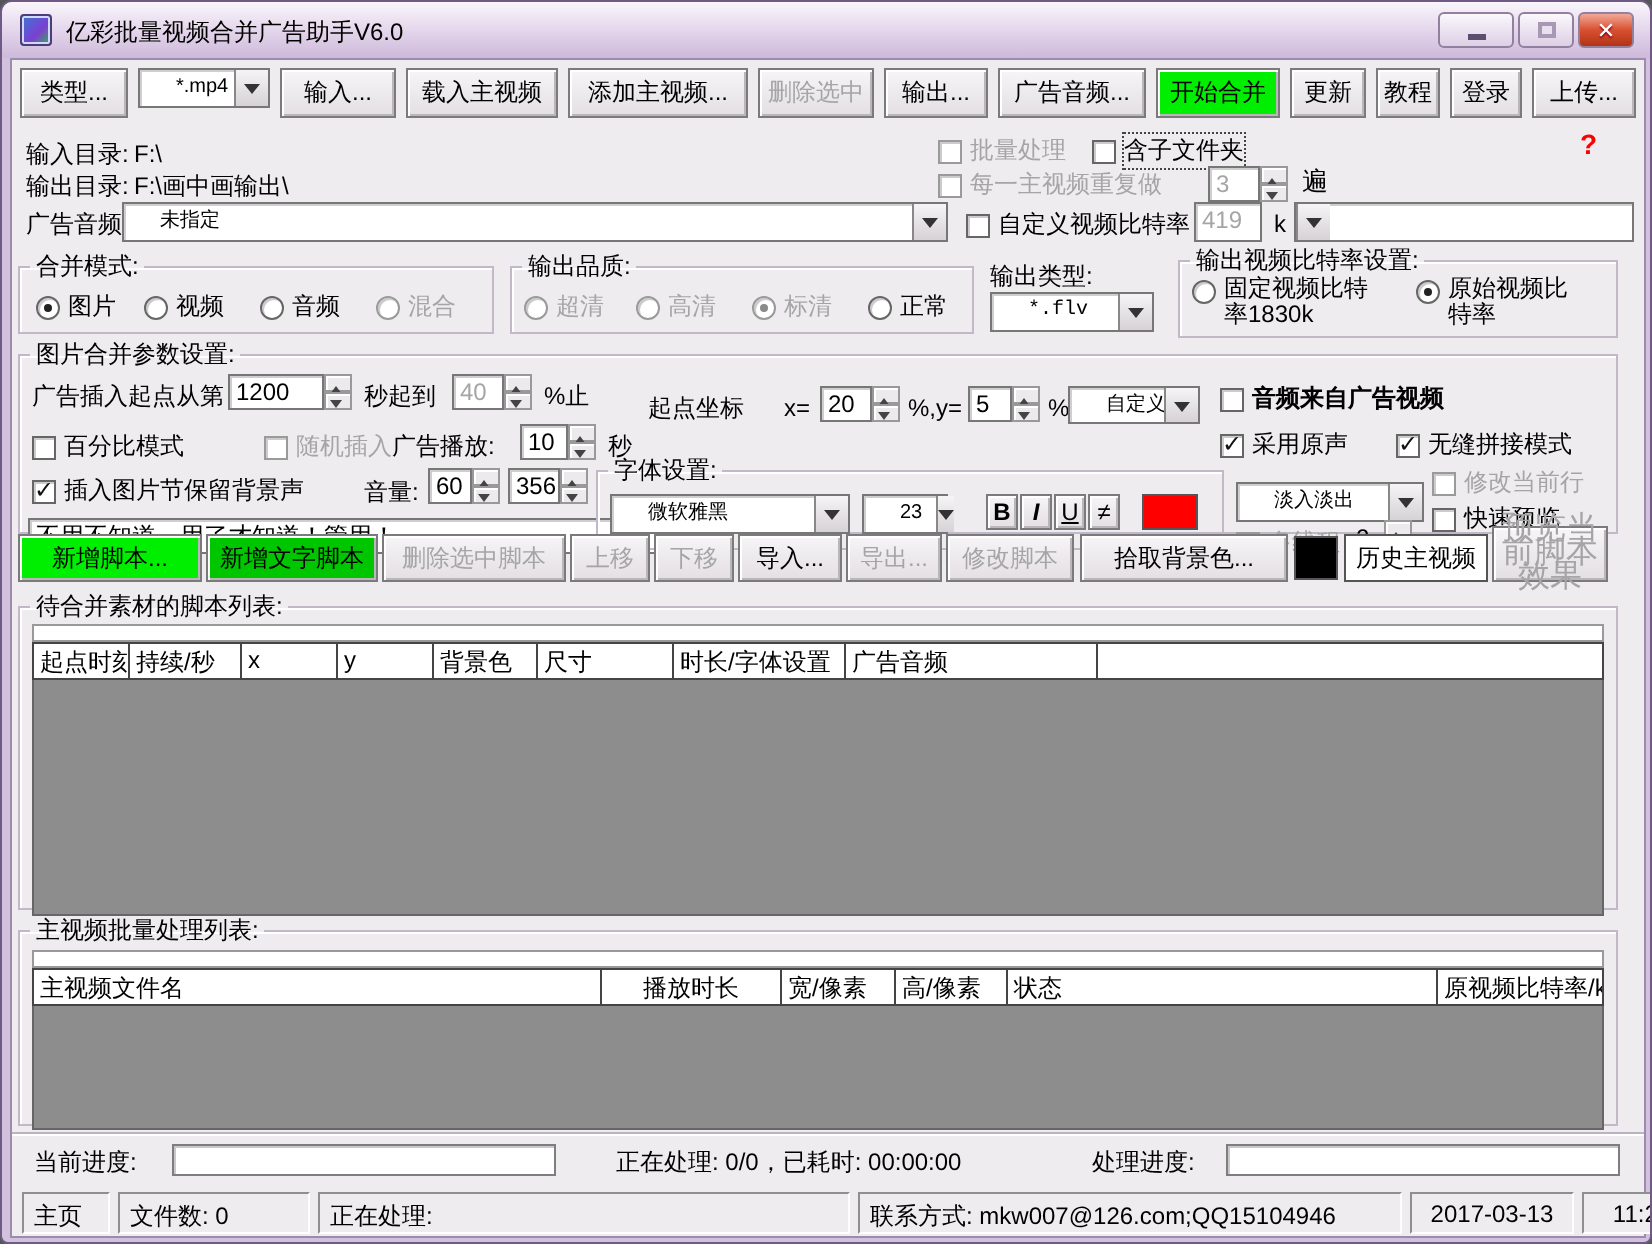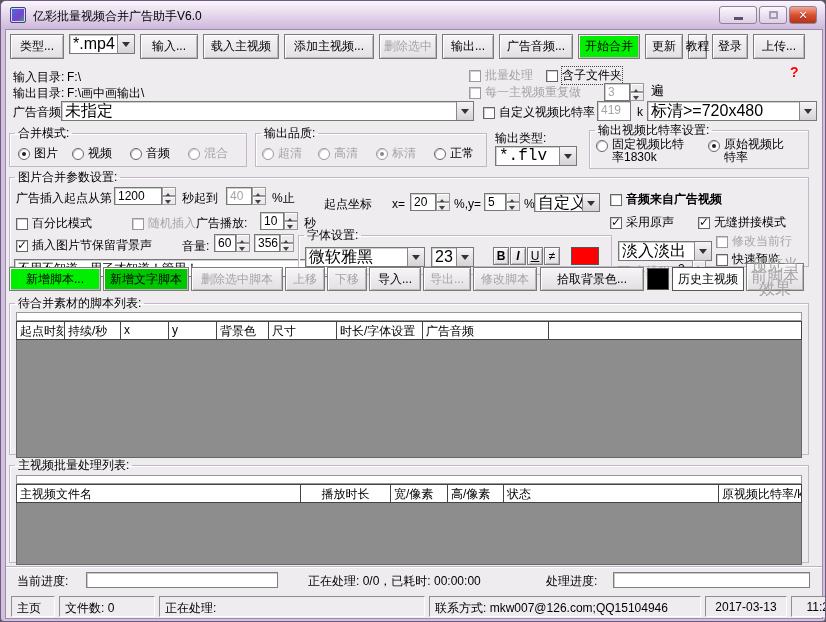--- a/index.html
+++ b/index.html
@@ -9,21 +9,21 @@
   .client{position:absolute;left:4px;top:28px;width:818px;height:590px;background:#efecef;border:1px solid #9c8bac;}
   .abs{position:absolute;}
   .lbl{font-size:12px;color:#000;white-space:nowrap;line-height:14px;}
   .dis{color:#a5a5a5 !important;}
   .btn{display:flex;align-items:center;justify-content:center;font-size:12px;color:#000;background:linear-gradient(#f7f5f7,#e3dfe3);border:1px solid #7b7b7b;box-shadow:inset 1px 1px 0 #fff,inset -1px -1px 0 #bab6ba;white-space:nowrap;cursor:default;}
   .btn.green1{background:#00ee00;}
   .btn.green2{background:#00c600;}
   .btn.white{background:#fff;box-shadow:none;border:1px solid #555;}
   .field{background:#fff;border:1px solid #777;box-shadow:inset 1px 1px 0 #cfcfcf;font-size:12px;padding:1px 3px;white-space:nowrap;overflow:hidden;line-height:14px;}
   .combo{display:flex;background:#fff;border:1px solid #777;box-shadow:inset 1px 1px 0 #cfcfcf;height:20px;}
-  .combo .cv{flex:1;padding:2px 3px;font-size:16px;white-space:nowrap;overflow:hidden;line-height:14px;}
+  .combo .cv{flex:1;padding:2px 18px;font-size:10px;white-space:nowrap;overflow:hidden;line-height:14px;}
   .combo .ca{width:17px;background:linear-gradient(#f6f4f6,#d6d2d6);border-left:1px solid #888;display:flex;align-items:center;justify-content:center;}
   .combo .ca i{width:0;height:0;border:4px solid transparent;border-top:5px solid #333;margin-top:5px;}
   .spinwrap{display:flex;height:18px;}
   .spinwrap .num{flex:1;}
   .spin{width:14px;display:flex;flex-direction:column;}
   .spin i{flex:1;background:#eceaec;border:1px solid #999;box-shadow:inset 1px 1px 0 #fff;position:relative;}
   .spin i.u::after{content:"";position:absolute;left:2px;top:2px;border:3px solid transparent;border-bottom:4px solid #444;}
   .spin i.d::after{content:"";position:absolute;left:2px;top:3px;border:3px solid transparent;border-top:4px solid #444;}
   .cb,.rd{display:inline-flex;align-items:center;gap:4px;font-size:12px;white-space:nowrap;}
   .cb .box{width:12px;height:12px;background:#fff;border:1px solid #666;box-shadow:inset 1px 1px 0 #ccc;position:relative;flex:none;}
@@ -77,21 +77,21 @@
         </span>
       </span>
     <span class="btn" style="width:58px;">输入...</span>
     <span class="btn" style="width:76px;">载入主视频</span>
     <span class="btn" style="width:90px;">添加主视频...</span>
     <span class="btn dis" style="width:58px;">删除选中</span>
     <span class="btn" style="width:52px;">输出...</span>
     <span class="btn" style="width:74px;">广告音频...</span>
     <span class="btn green1" style="width:62px;">开始合并</span>
     <span class="btn" style="width:38px;">更新</span>
-    <span class="btn" style="width:19px;">教程</span>
+    <span class="btn" style="width:32px;">教程</span>
     <span class="btn" style="width:36px;">登录</span>
     <span class="btn" style="width:52px;">上传...</span>
   </div>
 
   <span class="lbl abs" style="left:12px;top:69px;">输入目录:</span>
   <span class="lbl abs" style="left:66px;top:69px;">F:\</span>
   <span class="lbl abs" style="left:12px;top:85px;">输出目录:</span>
   <span class="lbl abs" style="left:66px;top:85px;">F:\画中画输出\</span>
 
   <span class="cb dis abs" style="left:468px;top:66px;">
@@ -123,21 +123,20 @@
         <i></i>
       </span>
     </span>
   <span class="cb abs" style="left:482px;top:103px;">
       <i class="box"></i>
       <span class="t">自定义视频比特率</span>
     </span>
   <span class="field abs dis" style="left:596px;top:100px;width:34px;height:20px;">419</span>
   <span class="lbl abs" style="left:636px;top:104px;">k</span>
   <span class="combo abs" style="left:646px;top:100px;width:170px;">
-      <span class="cv">标清&gt;=720x480</span>
       <span class="ca">
         <i></i>
       </span>
     </span>
 
   <fieldset class="grp" style="left:8px;top:126px;width:238px;height:40px;">
     <legend>合并模式:</legend>
     <span class="rd on abs" style="left:8px;top:6px;">
         <i class="box"></i>
         <span class="t">图片</span>

